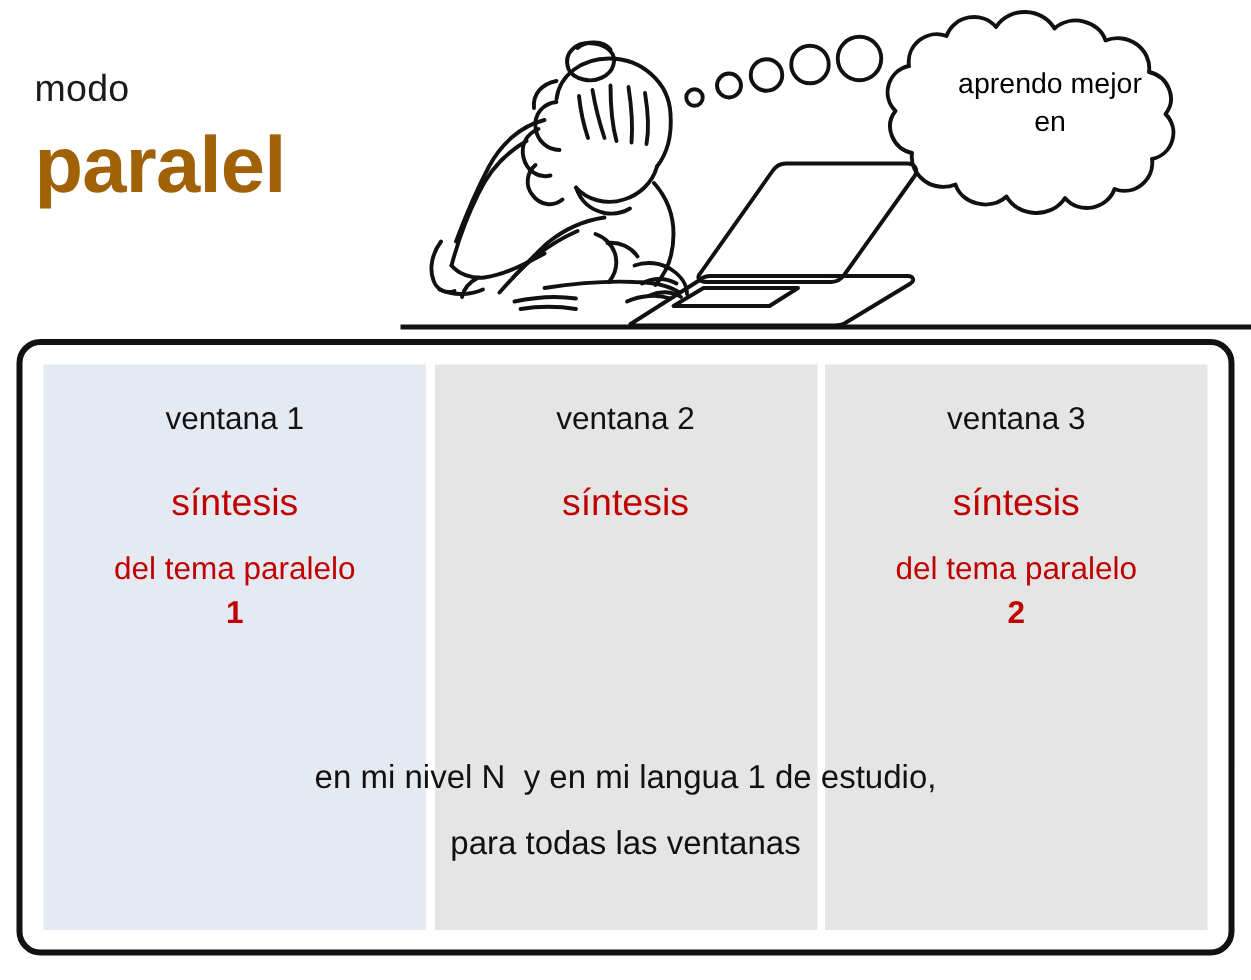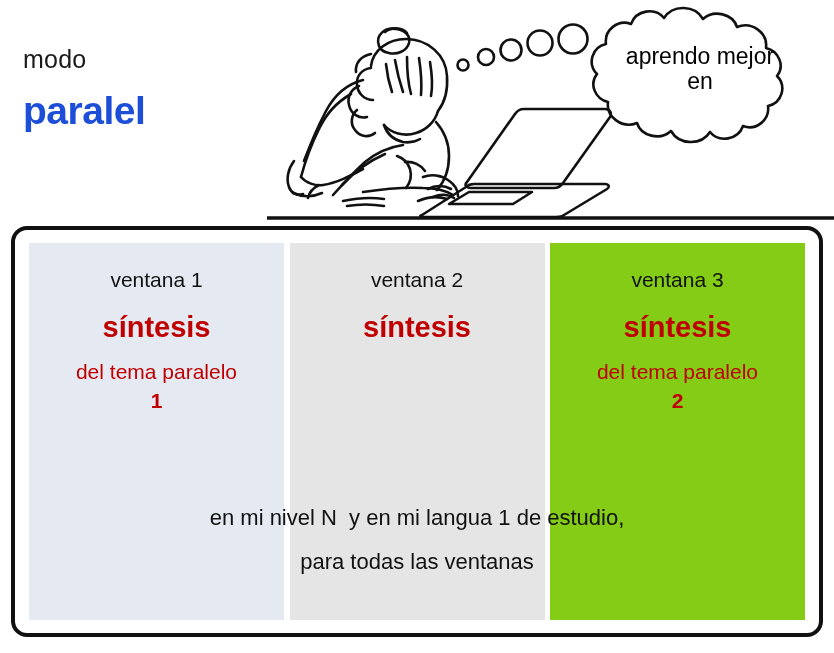--- a/index.html
+++ b/index.html
@@ -29,45 +29,45 @@
     top: 44px;
     width: 250px;
   }
   #mode-label {
     font-size: 25px;
     line-height: 30px;
     color: #1a1a1a;
     letter-spacing: .2px;
   }
   #mode-name {
-    font-size: 39px;
+    font-size: 53px;
     line-height: 52px;
     font-weight: bold;
-    color: #1d4ed8;
+    color: #a16207;
     margin-top: 11px;
     letter-spacing: -0.5px;
   }
 
   
   #illustration {
     position: absolute;
     left: 258px;
     top: 2px;
     width: 576px;
     height: 224px;
   }
   #illustration svg { display: block; }
 
   #bubble-text {
     position: absolute;
     left: 592px;
     top: 44px;
     width: 198px;
     text-align: center;
-    font-size: 23px;
+    font-size: 19px;
     line-height: 25px;
     color: #000;
   }
 
   
   #panel-frame {
     position: absolute;
     left: 11px;
     top: 226px;
     width: 812px;
@@ -89,33 +89,33 @@
   }
   .window-col {
     width: 255px;
     height: 377px;
     box-sizing: border-box;
     padding-top: 24px;
     text-align: center;
   }
   .col-1 { background: #e5eaf2; }
   .col-2 { background: #e5e5e5; }
-  .col-3 { background: #84cc16; }
+  .col-3 { background: #e5e5e5; }
 
   .col-title {
     font-size: 21px;
     line-height: 26px;
     color: #111111;
   }
   .col-synth {
-    font-size: 29px;
+    font-size: 25px;
     line-height: 28px;
-    font-weight: bold;
+    font-weight: normal;
     color: #C00000;
-    margin-top: 20px;
+    margin-top: 28px;
   }
   .col-desc {
     font-size: 21px;
     line-height: 29px;
     color: #C00000;
     margin-top: 16px;
   }
   .col-desc .emph { font-weight: bold; }
 
   

